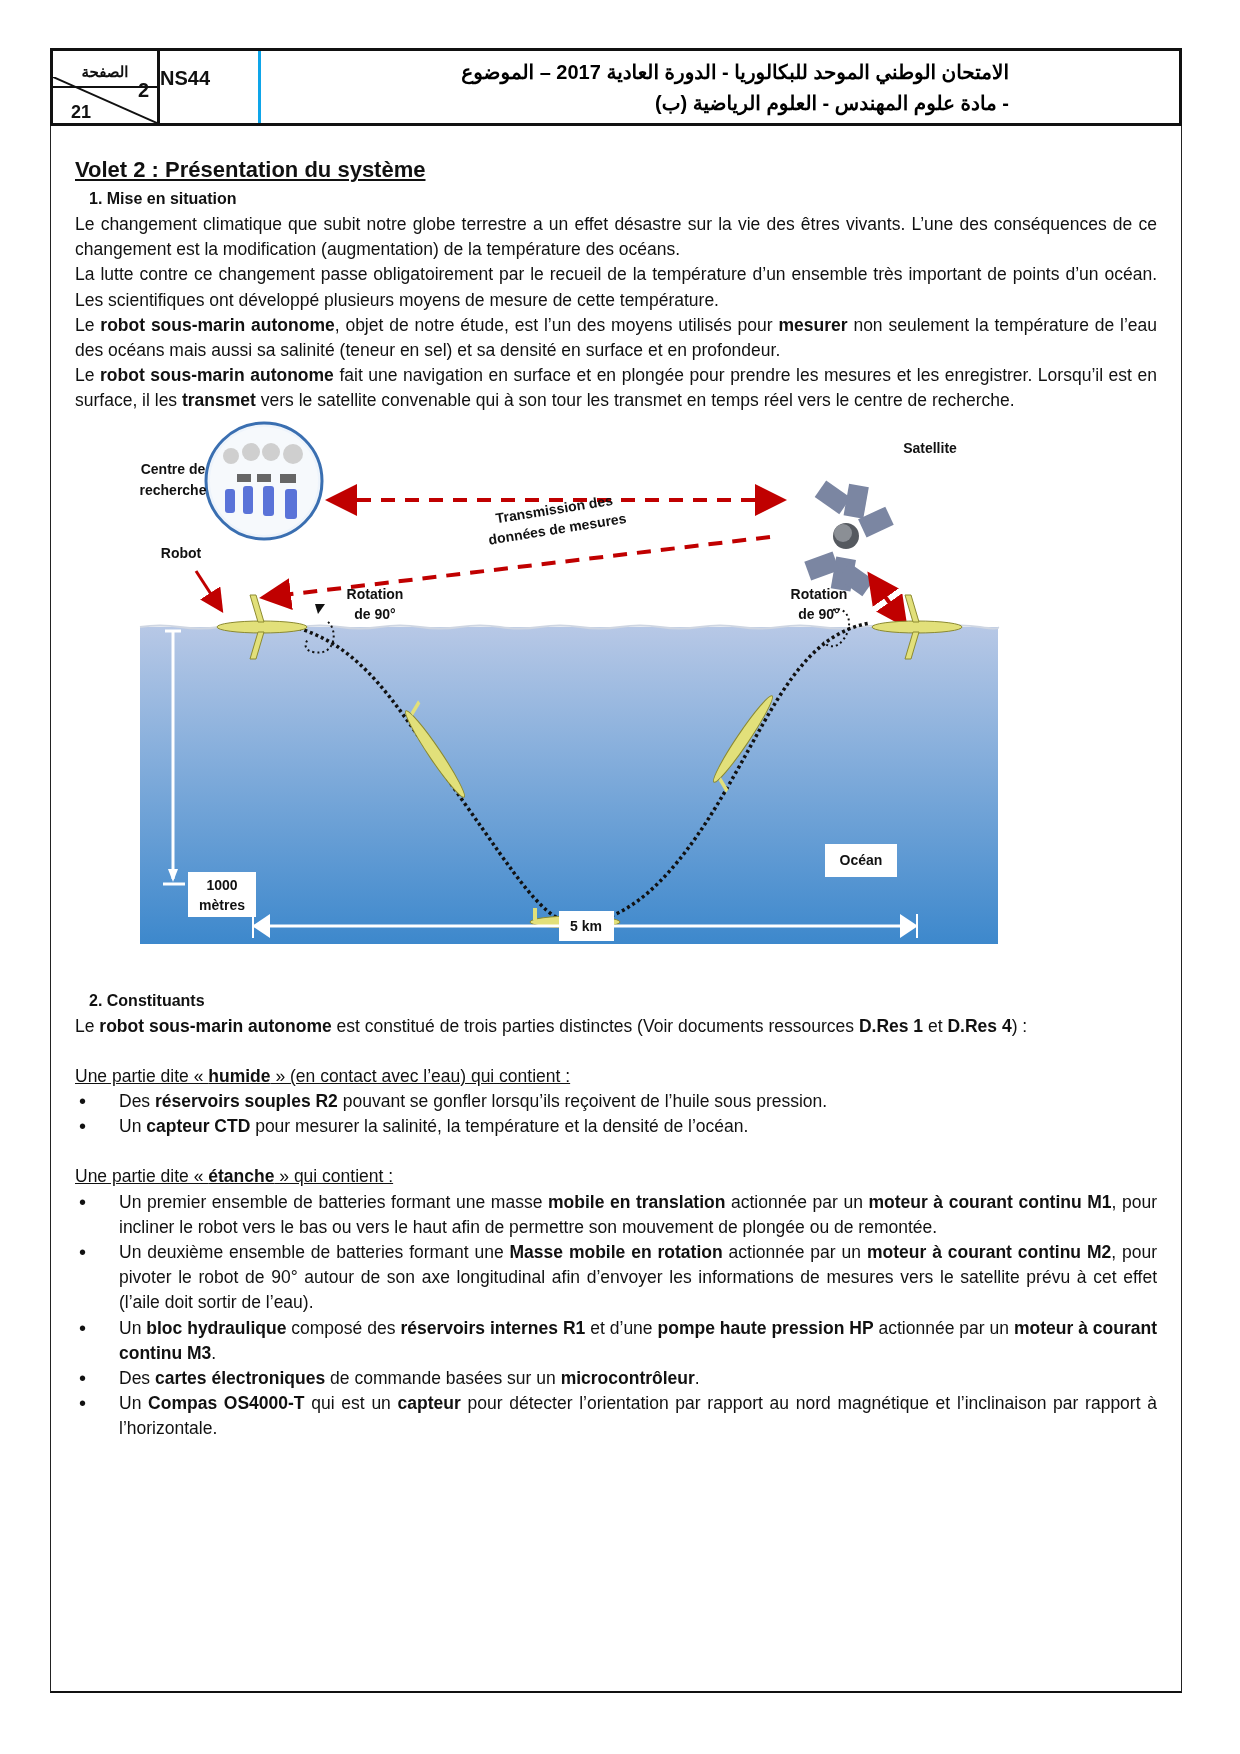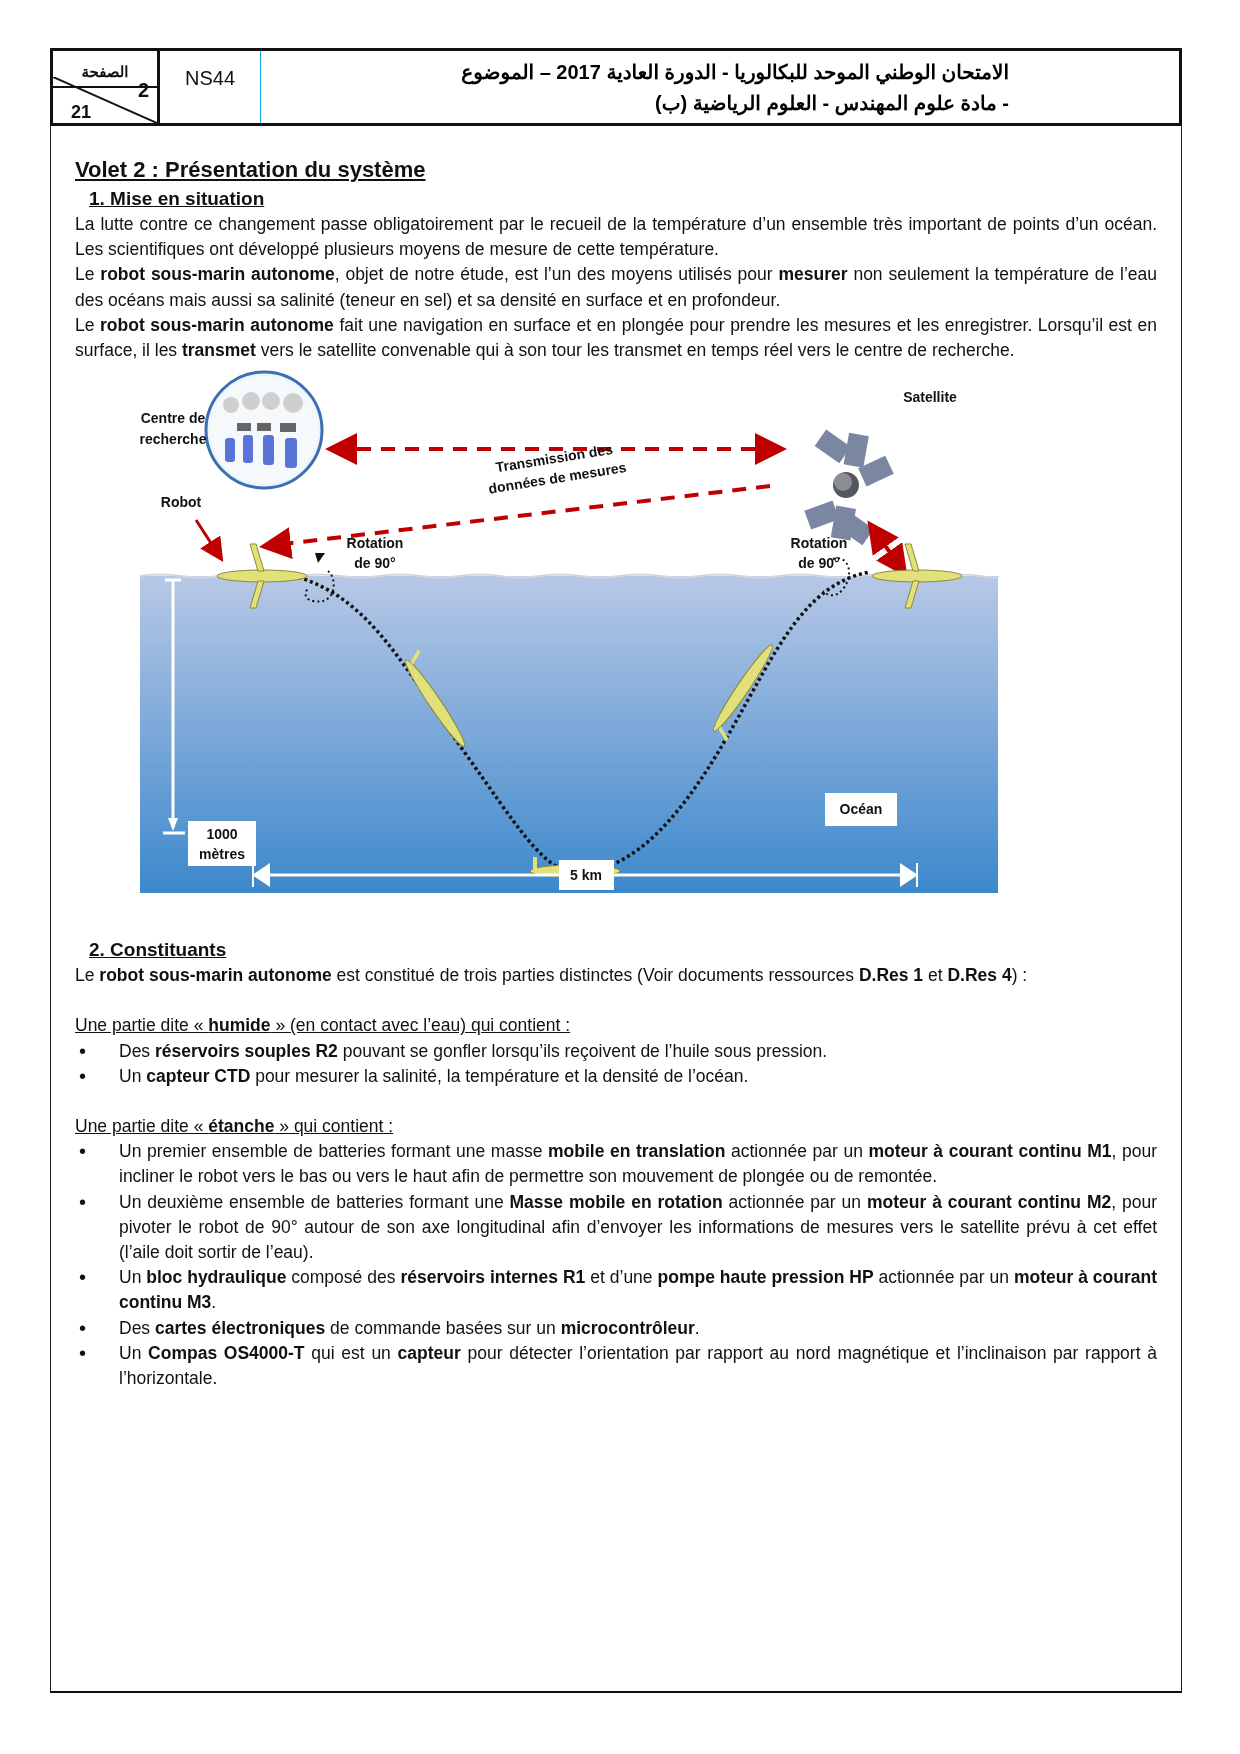--- a/index.html
+++ b/index.html
@@ -4,25 +4,25 @@
 <style>
   html, body { margin: 0; padding: 0; background: #ffffff; }
   body { width: 1240px; height: 1754px; position: relative; font-family: "Liberation Sans", sans-serif; color: #111; overflow: hidden; }
   .frame { position: absolute; left: 50px; top: 48px; width: 1132px; height: 1645px; border: 1.5px solid #222; border-bottom: 2.5px solid #111; box-sizing: border-box; }
   .hdr { position: absolute; left: 50px; top: 48px; width: 1132px; height: 78px; border: 3px solid #111; border-bottom-width: 3px; box-sizing: border-box; display: flex; }
   .hdr-page { width: 107px; border-right: 3px solid #111; position: relative; box-sizing: border-box; }
   .hdr-page .lbl { position: absolute; top: 0; left: 0; right: 0; height: 26px; border-bottom: 2px solid #111; text-align: center; font-size: 15px; font-weight: bold; line-height: 24px; margin-top: 9px; }
   .hdr-page .diag { position: absolute; top: 26px; left: 0; width: 104px; height: 46px; }
   .hdr-page .num-top { position: absolute; right: 8px; top: 28px; font-size: 20px; font-weight: bold; }
   .hdr-page .num-bot { position: absolute; left: 18px; bottom: 0px; font-size: 18px; font-weight: bold; }
-  .hdr-code { width: 101px; border-right: 1px solid #0ea5e9; text-align: center; font-weight: normal; font-size: 20px; padding-top: 16px; box-sizing: border-box; }
+  .hdr-code { width: 101px; border-right: 3px solid #0ea5e9; font-weight: bold; font-size: 20px; padding-top: 16px; box-sizing: border-box; }
   .hdr-title { flex: 1; direction: rtl; text-align: right; padding-right: 170px; color: #000000; font-weight: bold; font-size: 20px; line-height: 31px; padding-top: 6px; box-sizing: border-box; }
   .content { position: absolute; left: 75px; top: 155px; width: 1082px; font-family: "Liberation Sans", sans-serif; font-size: 17.5px; line-height: 25.2px; }
   h1 { font-size: 22px; margin: 0; text-decoration: underline; font-weight: bold; line-height: 30px; }
-  h2 { font-size: 19px; margin: 0 0 0 14px; font-weight: bold; line-height: 27px; text-decoration: underline; }
+  h2 { font-size: 16px; margin: 0 0 0 14px; font-weight: bold; line-height: 27px; }
   p { margin: 0; text-align: justify; }
   .diagram { position: relative; width: 1082px; height: 555px; margin-top: 0; }
   .sub { margin-top: 25px; text-decoration: underline; }
   ul { margin: 0; padding-left: 44px; list-style: none; }
   li { position: relative; text-align: justify; }
   li::before { content: "\2022"; position: absolute; left: -40px; top: 0; font-size: 20px; }
 </style>
 </head>
 <body>
 
@@ -40,20 +40,21 @@
   <div class="hdr-code">NS44</div>
   <div class="hdr-title">
     <div>الامتحان الوطني الموحد للبكالوريا - الدورة العادية  2017 – الموضوع</div>
     <div>- مادة علوم المهندس  -  العلوم الرياضية (ب)</div>
   </div>
 </div>
 
 <div class="content">
   <h1>Volet 2 : Présentation du système</h1>
   <h2>1. Mise en situation</h2>
+  <p>Le changement climatique que subit notre globe terrestre a un effet désastre sur la vie des êtres vivants. L’une des conséquences de ce changement est la modification (augmentation) de la température des océans.</p>
   <p>La lutte contre ce changement passe obligatoirement par le recueil de la température d’un ensemble très important de points d’un océan. Les scientifiques ont développé plusieurs moyens de mesure de cette température.</p>
   <p><span>Le </span><b>robot sous-marin autonome</b><span>, objet de notre étude, est l’un des moyens utilisés pour </span><b>mesurer</b><span> non seulement la température de l’eau des océans mais aussi sa salinité (teneur en sel) et sa densité en surface et en profondeur.</span></p>
   <p><span>Le </span><b>robot sous-marin autonome</b><span> fait une navigation en surface et en plongée pour prendre les mesures et les enregistrer. Lorsqu’il est en surface, il les </span><b>transmet</b><span> vers le satellite convenable qui à son tour les transmet en temps réel vers le centre de recherche.</span></p>
 
   <div class="diagram">
     <svg width="1082" height="555" viewBox="0 0 1082 555" style="position:absolute;left:0;top:0;">
       <defs>
         <linearGradient id="water" x1="0" y1="0" x2="0" y2="1">
           <stop offset="0" stop-color="#b7c8e6"></stop>
           <stop offset="1" stop-color="#3d88cc"></stop>

